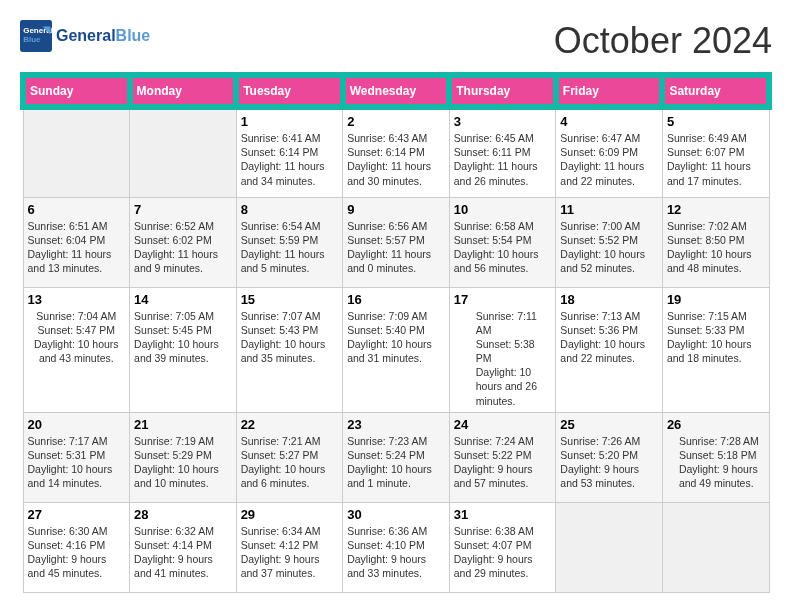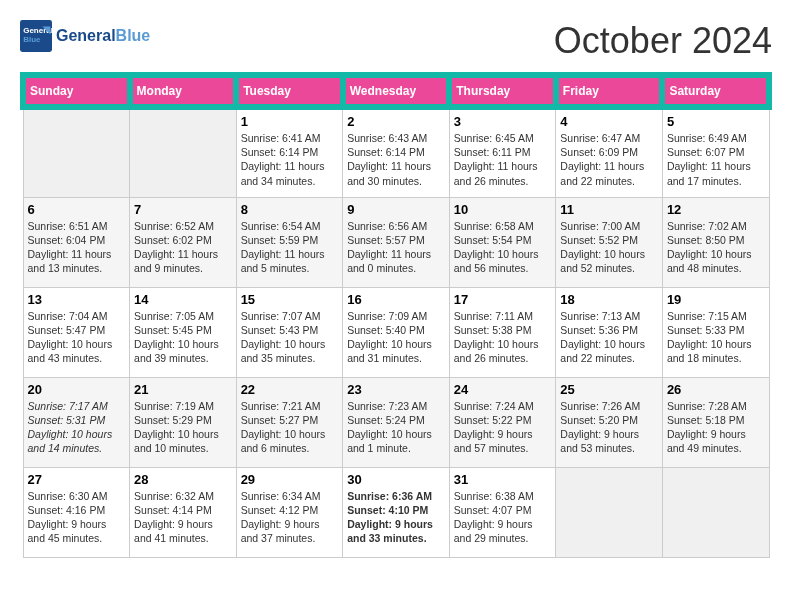--- a/index.html
+++ b/index.html
@@ -187,21 +187,21 @@
         <td>
           <span class="day-num">12</span>
           <div class="day-info" style="white-space: pre-line;">Sunrise: 7:02 AM
 Sunset: 8:50 PM
 Daylight: 10 hours and 48 minutes.</div>
         </td>
       </tr>
       <tr>
         <td>
           <span class="day-num">13</span>
-          <div class="day-info" style="white-space: pre-line;">Sunrise: 7:04 AM
+          <div class="day-info" style="white-space: pre-line; text-align: center;">Sunrise: 7:04 AM
 Sunset: 5:47 PM
 Daylight: 10 hours and 43 minutes.</div>
         </td>
         <td>
           <span class="day-num">14</span>
           <div class="day-info" style="white-space: pre-line;">Sunrise: 7:05 AM
 Sunset: 5:45 PM
 Daylight: 10 hours and 39 minutes.</div>
         </td>
         <td>
@@ -211,41 +211,41 @@
 Daylight: 10 hours and 35 minutes.</div>
         </td>
         <td>
           <span class="day-num">16</span>
           <div class="day-info" style="white-space: pre-line;">Sunrise: 7:09 AM
 Sunset: 5:40 PM
 Daylight: 10 hours and 31 minutes.</div>
         </td>
         <td>
           <span class="day-num">17</span>
-          <div class="day-info" style="white-space: pre-line;">Sunrise: 7:11 AM
+          <div class="day-info" style="white-space: pre-line; margin-left: 22px;">Sunrise: 7:11 AM
 Sunset: 5:38 PM
 Daylight: 10 hours and 26 minutes.</div>
         </td>
         <td>
           <span class="day-num">18</span>
           <div class="day-info" style="white-space: pre-line;">Sunrise: 7:13 AM
 Sunset: 5:36 PM
 Daylight: 10 hours and 22 minutes.</div>
         </td>
         <td>
           <span class="day-num">19</span>
           <div class="day-info" style="white-space: pre-line;">Sunrise: 7:15 AM
 Sunset: 5:33 PM
 Daylight: 10 hours and 18 minutes.</div>
         </td>
       </tr>
       <tr>
         <td>
           <span class="day-num">20</span>
-          <div class="day-info" style="white-space: pre-line; font-style: italic;">Sunrise: 7:17 AM
+          <div class="day-info" style="white-space: pre-line;">Sunrise: 7:17 AM
 Sunset: 5:31 PM
 Daylight: 10 hours and 14 minutes.</div>
         </td>
         <td>
           <span class="day-num">21</span>
           <div class="day-info" style="white-space: pre-line;">Sunrise: 7:19 AM
 Sunset: 5:29 PM
 Daylight: 10 hours and 10 minutes.</div>
         </td>
         <td>
@@ -267,21 +267,21 @@
 Daylight: 9 hours and 57 minutes.</div>
         </td>
         <td>
           <span class="day-num">25</span>
           <div class="day-info" style="white-space: pre-line;">Sunrise: 7:26 AM
 Sunset: 5:20 PM
 Daylight: 9 hours and 53 minutes.</div>
         </td>
         <td>
           <span class="day-num">26</span>
-          <div class="day-info" style="white-space: pre-line;">Sunrise: 7:28 AM
+          <div class="day-info" style="white-space: pre-line; margin-left: 12px;">Sunrise: 7:28 AM
 Sunset: 5:18 PM
 Daylight: 9 hours and 49 minutes.</div>
         </td>
       </tr>
       <tr>
         <td>
           <span class="day-num">27</span>
           <div class="day-info" style="white-space: pre-line;">Sunrise: 6:30 AM
 Sunset: 4:16 PM
 Daylight: 9 hours and 45 minutes.</div>
@@ -293,21 +293,21 @@
 Daylight: 9 hours and 41 minutes.</div>
         </td>
         <td>
           <span class="day-num">29</span>
           <div class="day-info" style="white-space: pre-line;">Sunrise: 6:34 AM
 Sunset: 4:12 PM
 Daylight: 9 hours and 37 minutes.</div>
         </td>
         <td>
           <span class="day-num">30</span>
-          <div class="day-info" style="white-space: pre-line; font-weight: bold;">Sunrise: 6:36 AM
+          <div class="day-info" style="white-space: pre-line;">Sunrise: 6:36 AM
 Sunset: 4:10 PM
 Daylight: 9 hours and 33 minutes.</div>
         </td>
         <td>
           <span class="day-num">31</span>
           <div class="day-info" style="white-space: pre-line;">Sunrise: 6:38 AM
 Sunset: 4:07 PM
 Daylight: 9 hours and 29 minutes.</div>
         </td>
         <td class="empty"></td>

